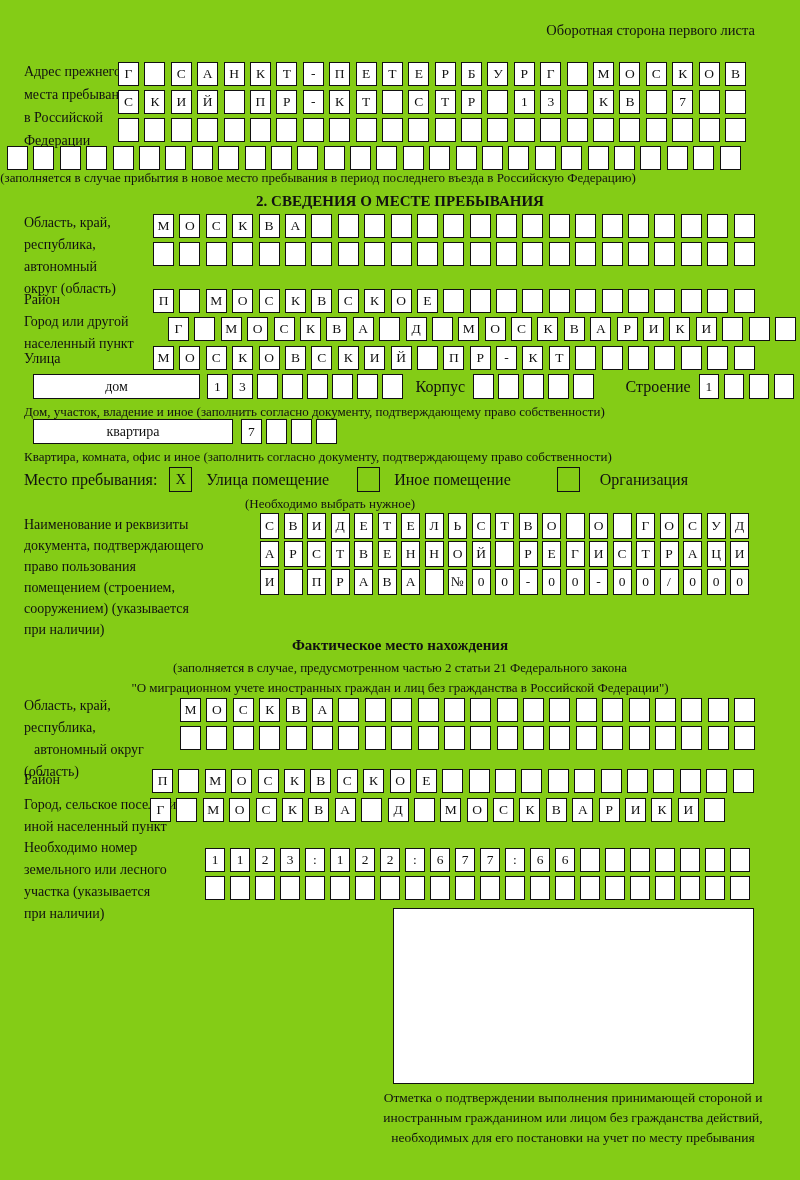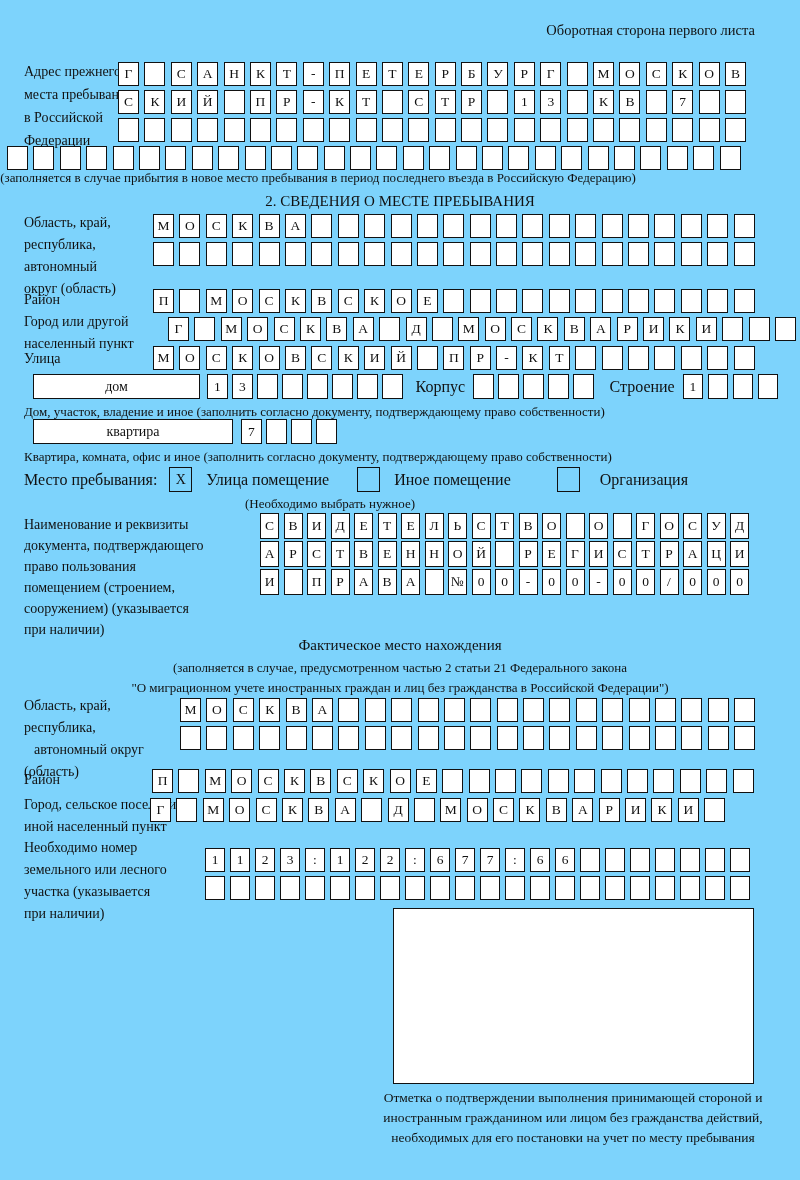--- a/index.html
+++ b/index.html
@@ -1,22 +1,22 @@
 <!DOCTYPE html>
 <html><head>
 <meta charset="utf-8">
 <style>
   html,body { margin:0; padding:0; background:#ffffff; }
   body { width:800px; height:1180px; font-family:"Liberation Serif", serif; color:#111; }
-  .page { position:relative; width:800px; height:1180px; background:#7dd3fc; overflow:hidden; }
+  .page { position:relative; width:800px; height:1180px; background:#84cc16; overflow:hidden; }
   .lbl { position:absolute; font-size:14px; white-space:nowrap; color:#111; }
   .cap { position:absolute; font-size:13px; color:#111; }
   .center { text-align:center; }
   .title { position:absolute; font-size:14.5px; white-space:nowrap; }
-  .h2 { position:absolute; left:0; width:800px; text-align:center; font-size:15px; font-weight:normal; }
+  .h2 { position:absolute; left:0; width:800px; text-align:center; font-size:15px; font-weight:bold; }
   .boxrow { position:absolute; display:flex; gap:5.4px; }
   .boxrow.static { position:static; }
   .cell { box-sizing:border-box; width:21px; height:24px; border:1.6px solid #111;
           display:flex; align-items:center; justify-content:center;
           font-size:13.5px; flex:none; background:#fff; }
   .small .cell { width:19px; height:26px; }
   .small { gap:4.5px; }
   .k .cell { width:20px; height:24px; }
   .k { gap:5px; }
   .h .cell { width:20.5px; height:25px; }
@@ -306,21 +306,21 @@
         <div class="cell"></div>
       </div>
     <div class="inl-lbl" style="margin-left:13px;">Корпус</div>
     <div class="boxrow static h" style="margin-left:8px;">
         <div class="cell"></div>
         <div class="cell"></div>
         <div class="cell"></div>
         <div class="cell"></div>
         <div class="cell"></div>
       </div>
-    <div class="inl-lbl" style="margin-left:16px;">Строение</div>
+    <div class="inl-lbl" style="margin-left:32px;">Строение</div>
     <div class="boxrow static h" style="margin-left:8px;">
         <div class="cell">1</div>
         <div class="cell"></div>
         <div class="cell"></div>
         <div class="cell"></div>
       </div>
   </div>
   <div class="cap" style="left:24px; top:404px;">Дом, участок, владение и иное (заполнить согласно документу, подтверждающему право собственности)</div>
 
   <div class="inlrow" style="left:33px; top:419px;">

